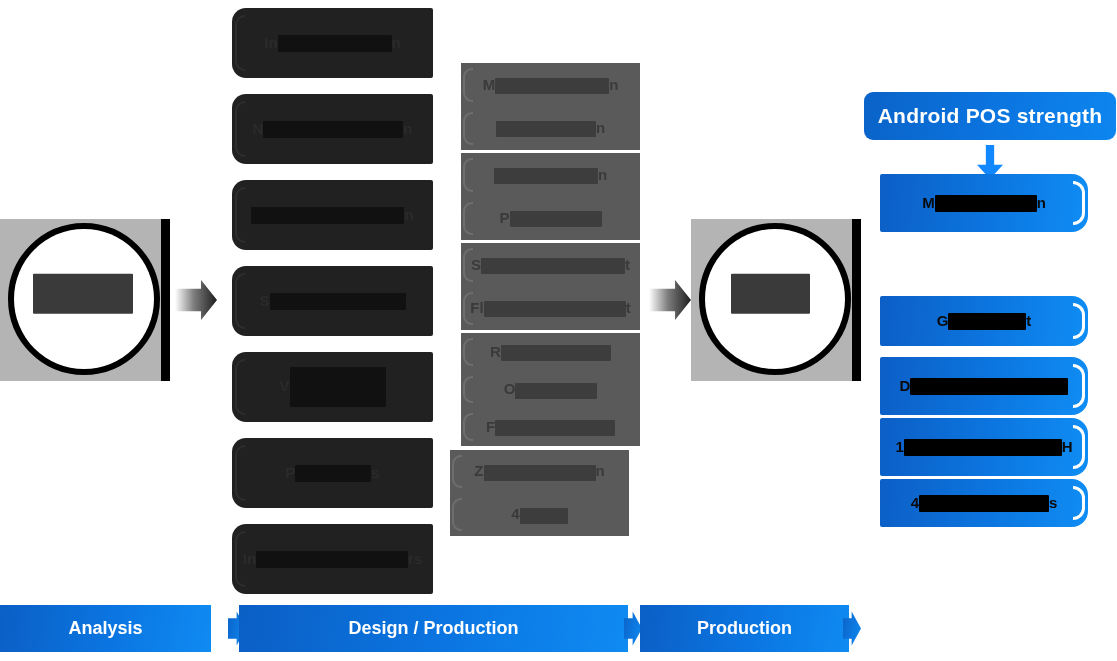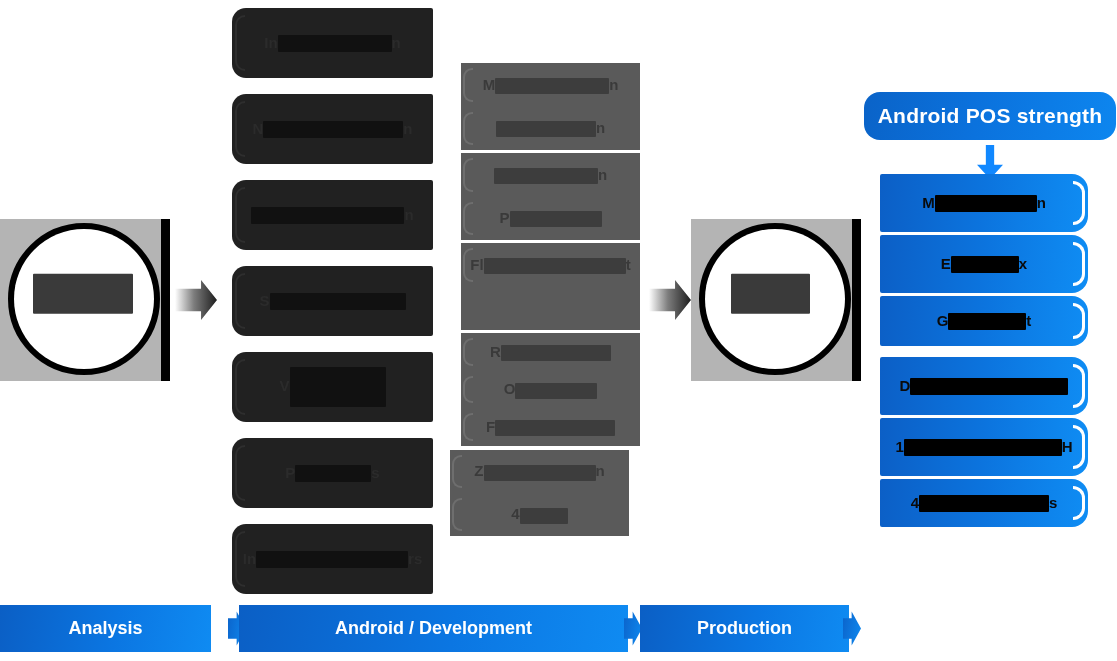--- a/index.html
+++ b/index.html
@@ -148,21 +148,21 @@
     font-weight: bold;
     color: #3a3a3a;
     white-space: nowrap;
   }
   .gray-row .redact { background: #3d3d3d; }
 
   
   .blue-header {
     position: absolute;
     background: linear-gradient(100deg, #0a63c8 0%, #0b72dd 45%, #0d86ef 100%);
-    border-radius: 16px;
+    border-radius: 9px;
     display: flex;
     align-items: center;
     justify-content: center;
     color: #ffffff;
     font-size: 21px;
     font-weight: bold;
     letter-spacing: 0.2px;
   }
   .down-arrow {
     position: absolute;
@@ -279,20 +279,23 @@
     <div class="gray-row">
       <span class="card-text"><span></span><span class="redact" style="width:104px;height:16px;"></span><span>n</span></span>
     </div>
     <div class="gray-row">
       <span class="card-text"><span>P</span><span class="redact" style="width:92px;height:16px;"></span><span></span></span>
     </div>
   </div>
 
   <div class="gray-group" style="left:461px; top:243px; width:179px; height:87px;">
     <div class="gray-row">
+      <span class="card-text"><span>S</span><span class="redact" style="width:144px;height:16px;"></span><span>t</span></span>
+    </div>
+    <div class="gray-row">
       <span class="card-text"><span>Fl</span><span class="redact" style="width:142px;height:16px;"></span><span>t</span></span>
     </div>
   </div>
 
   <div class="gray-group triple" style="left:461px; top:333px; width:179px; height:113px;">
     <div class="gray-row">
       <span class="card-text"><span>R</span><span class="redact" style="width:110px;height:16px;"></span><span></span></span>
     </div>
     <div class="gray-row">
       <span class="card-text"><span>O</span><span class="redact" style="width:82px;height:16px;"></span><span></span></span>
@@ -324,44 +327,41 @@
   </div>
 
   <div class="blue-header" style="left:864px; top:92px; width:252px; height:48px;">Android POS strength</div>
 
   <div class="down-arrow" style="left:977px; top:145px; width:26px; height:34px;"></div>
 
   <div class="blue-list" style="left:880px; top:174px; width:210px; height:370px;">
     <div class="blue-item" style="top:0px; width:208px; height:58px;">
       <span class="card-text"><span>M</span><span class="redact" style="width:102px;height:17px;"></span><span>n</span></span>
     </div>
-    <div class="blue-item" style="top:61px; width:208px; height:58px;">
-      <span class="card-text"><span>E</span><span class="redact" style="width:68px;height:17px;"></span><span>x</span></span>
-    </div>
     <div class="blue-item" style="top:122px; width:208px; height:50px;">
       <span class="card-text"><span>G</span><span class="redact" style="width:78px;height:17px;"></span><span>t</span></span>
     </div>
     <div class="blue-item" style="top:183px; width:208px; height:58px;">
       <span class="card-text"><span>D</span><span class="redact" style="width:158px;height:17px;"></span><span></span></span>
     </div>
     <div class="blue-item" style="top:244px; width:208px; height:58px;">
       <span class="card-text"><span>1</span><span class="redact" style="width:158px;height:17px;"></span><span>H</span></span>
     </div>
     <div class="blue-item" style="top:305px; width:208px; height:48px;">
       <span class="card-text"><span>4</span><span class="redact" style="width:130px;height:17px;"></span><span>s</span></span>
     </div>
   </div>
 
   <div class="phase-bar" style="left:0px; width:211px;">
     <span>Analysis</span>
   </div>
   <div class="phase-chevron" style="left:228px;"></div>
 
   <div class="phase-bar" style="left:239px; width:389px;">
-    <span>Android / Development</span>
+    <span>Design / Production</span>
   </div>
   <div class="phase-chevron" style="left:624px;"></div>
 
   <div class="phase-bar" style="left:640px; width:209px;">
     <span>Production</span>
   </div>
   <div class="phase-chevron" style="left:843px;"></div>
 
 </div>
 

